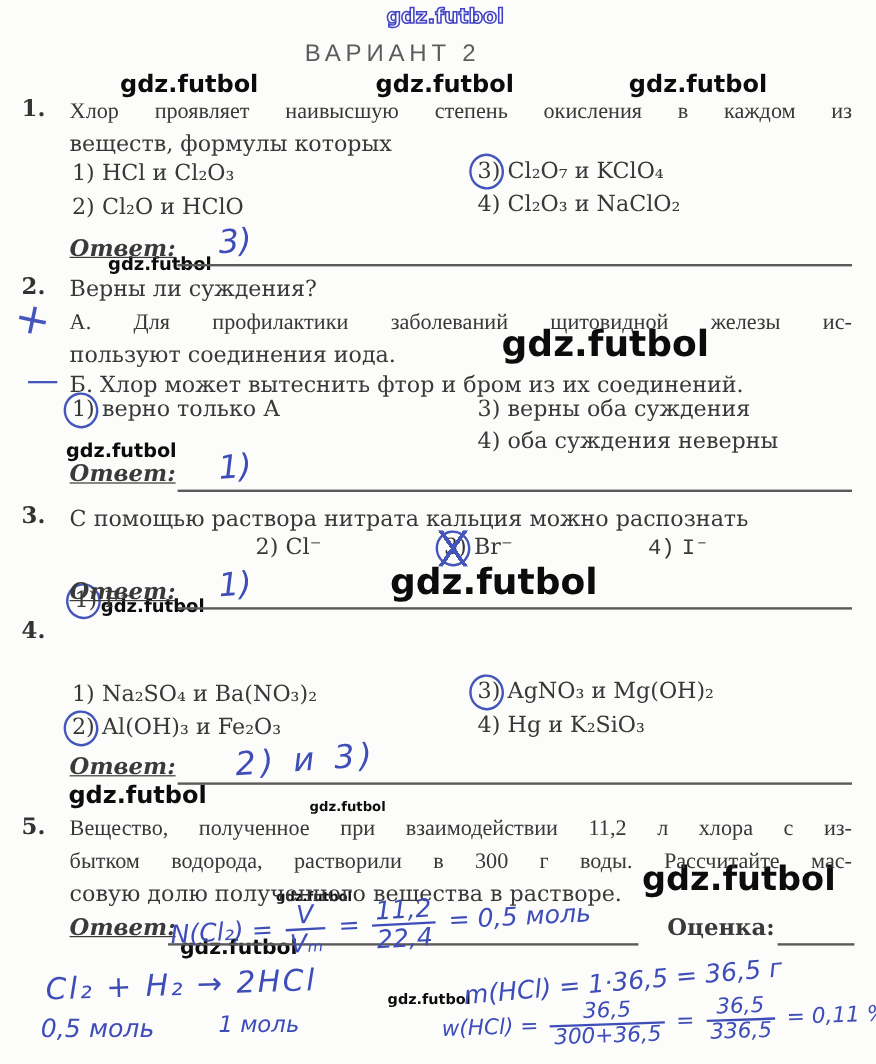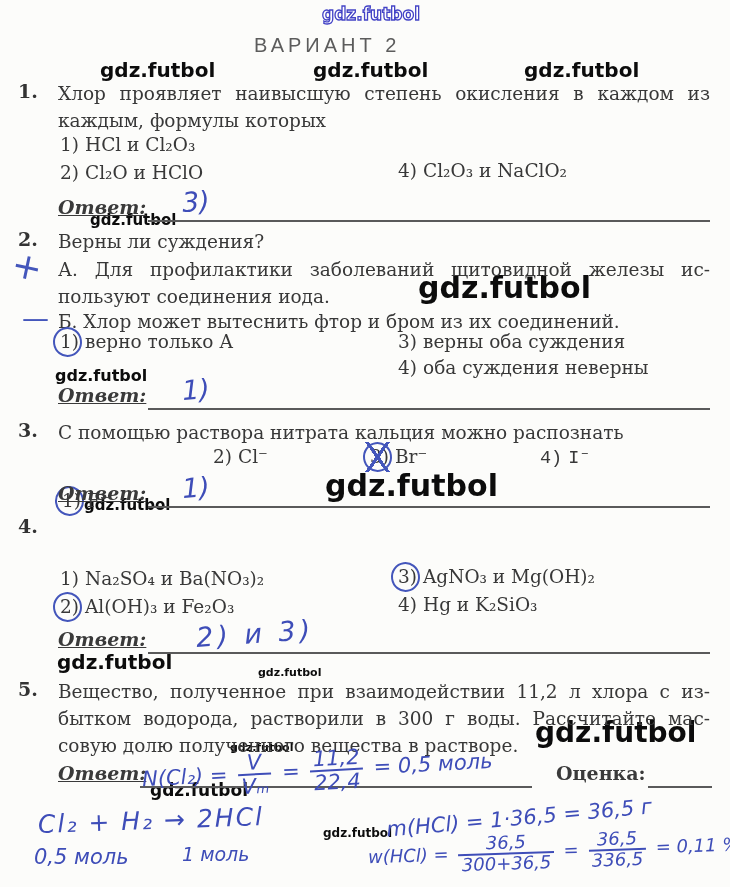--- a/index.html
+++ b/index.html
@@ -13,21 +13,21 @@
               color:#ffffff;-webkit-text-stroke:1.3px #4343c6;white-space:nowrap;}
 
   
   .title{position:absolute;font-family:"Liberation Sans","DejaVu Sans",sans-serif;
          font-size:20px;letter-spacing:4px;color:#5c5c5c;white-space:nowrap;}
 
   
   .qnum{position:absolute;font-weight:bold;font-size:19px;color:#333;}
   .qtext{position:absolute;left:58px;width:652px;font-size:18.5px;line-height:27px;color:#383838;}
   .qline{white-space:nowrap;}
-  .jline{text-align:justify;text-align-last:justify;white-space:normal;}
+  .jline{text-align:justify;text-align-last:justify;white-space:normal;font-family:Liberation Serif, serif;}
 
   
   .opt{position:absolute;font-size:18.5px;white-space:nowrap;color:#383838;}
   .onum{position:relative;display:inline-block;margin-right:6px;}
   .onum.circled::after{content:"";position:absolute;left:-7px;top:-4px;right:-3px;bottom:-5px;
         border:2px solid #4456bb;border-radius:50%;transform:rotate(-8deg);}
   .onum.crossed::before{content:"";position:absolute;left:-7px;top:-4px;right:-3px;bottom:-5px;
         background:
           linear-gradient(55deg,transparent 46%,#4456bb 46%,#4456bb 54%,transparent 54%),
           linear-gradient(-55deg,transparent 46%,#4456bb 46%,#4456bb 54%,transparent 54%);}
@@ -67,24 +67,27 @@
   <div class="wm" style="left:535px;top:716px;font-size:28px;">gdz.futbol</div>
   <div class="wm" style="left:230px;top:741px;font-size:11px;">gdz.futbol</div>
   <div class="wm" style="left:150px;top:780px;font-size:17px;">gdz.futbol</div>
   <div class="wm" style="left:323px;top:826px;font-size:12px;">gdz.futbol</div>
 
   <div class="title" style="left:254px;top:34px;">ВАРИАНТ 2</div>
 
   <div class="qnum" style="left:18px;top:80px;">1.</div>
   <div class="qtext" style="top:80px;">
     <div class="qline jline">Хлор проявляет наивысшую степень окисления в каждом из</div>
-    <div class="qline">каждым, формулы которых</div>
+    <div class="qline">веществ, формулы которых</div>
   </div>
   <div class="opt" style="left:60px;top:134px;">
     <span class="onum">1)</span><span>HCl и Cl₂O₃</span>
+  </div>
+  <div class="opt" style="left:398px;top:132px;">
+    <span class="onum circled">3)</span><span>Cl₂O₇ и KClO₄</span>
   </div>
   <div class="opt" style="left:60px;top:162px;">
     <span class="onum">2)</span><span>Cl₂O и HClO</span>
   </div>
   <div class="opt" style="left:398px;top:160px;">
     <span class="onum">4)</span><span>Cl₂O₃ и NaClO₂</span>
   </div>
   <div class="ansrow" style="top:196px;">
     <span class="anslabel">Ответ:</span>
     <span class="ansline"></span>

